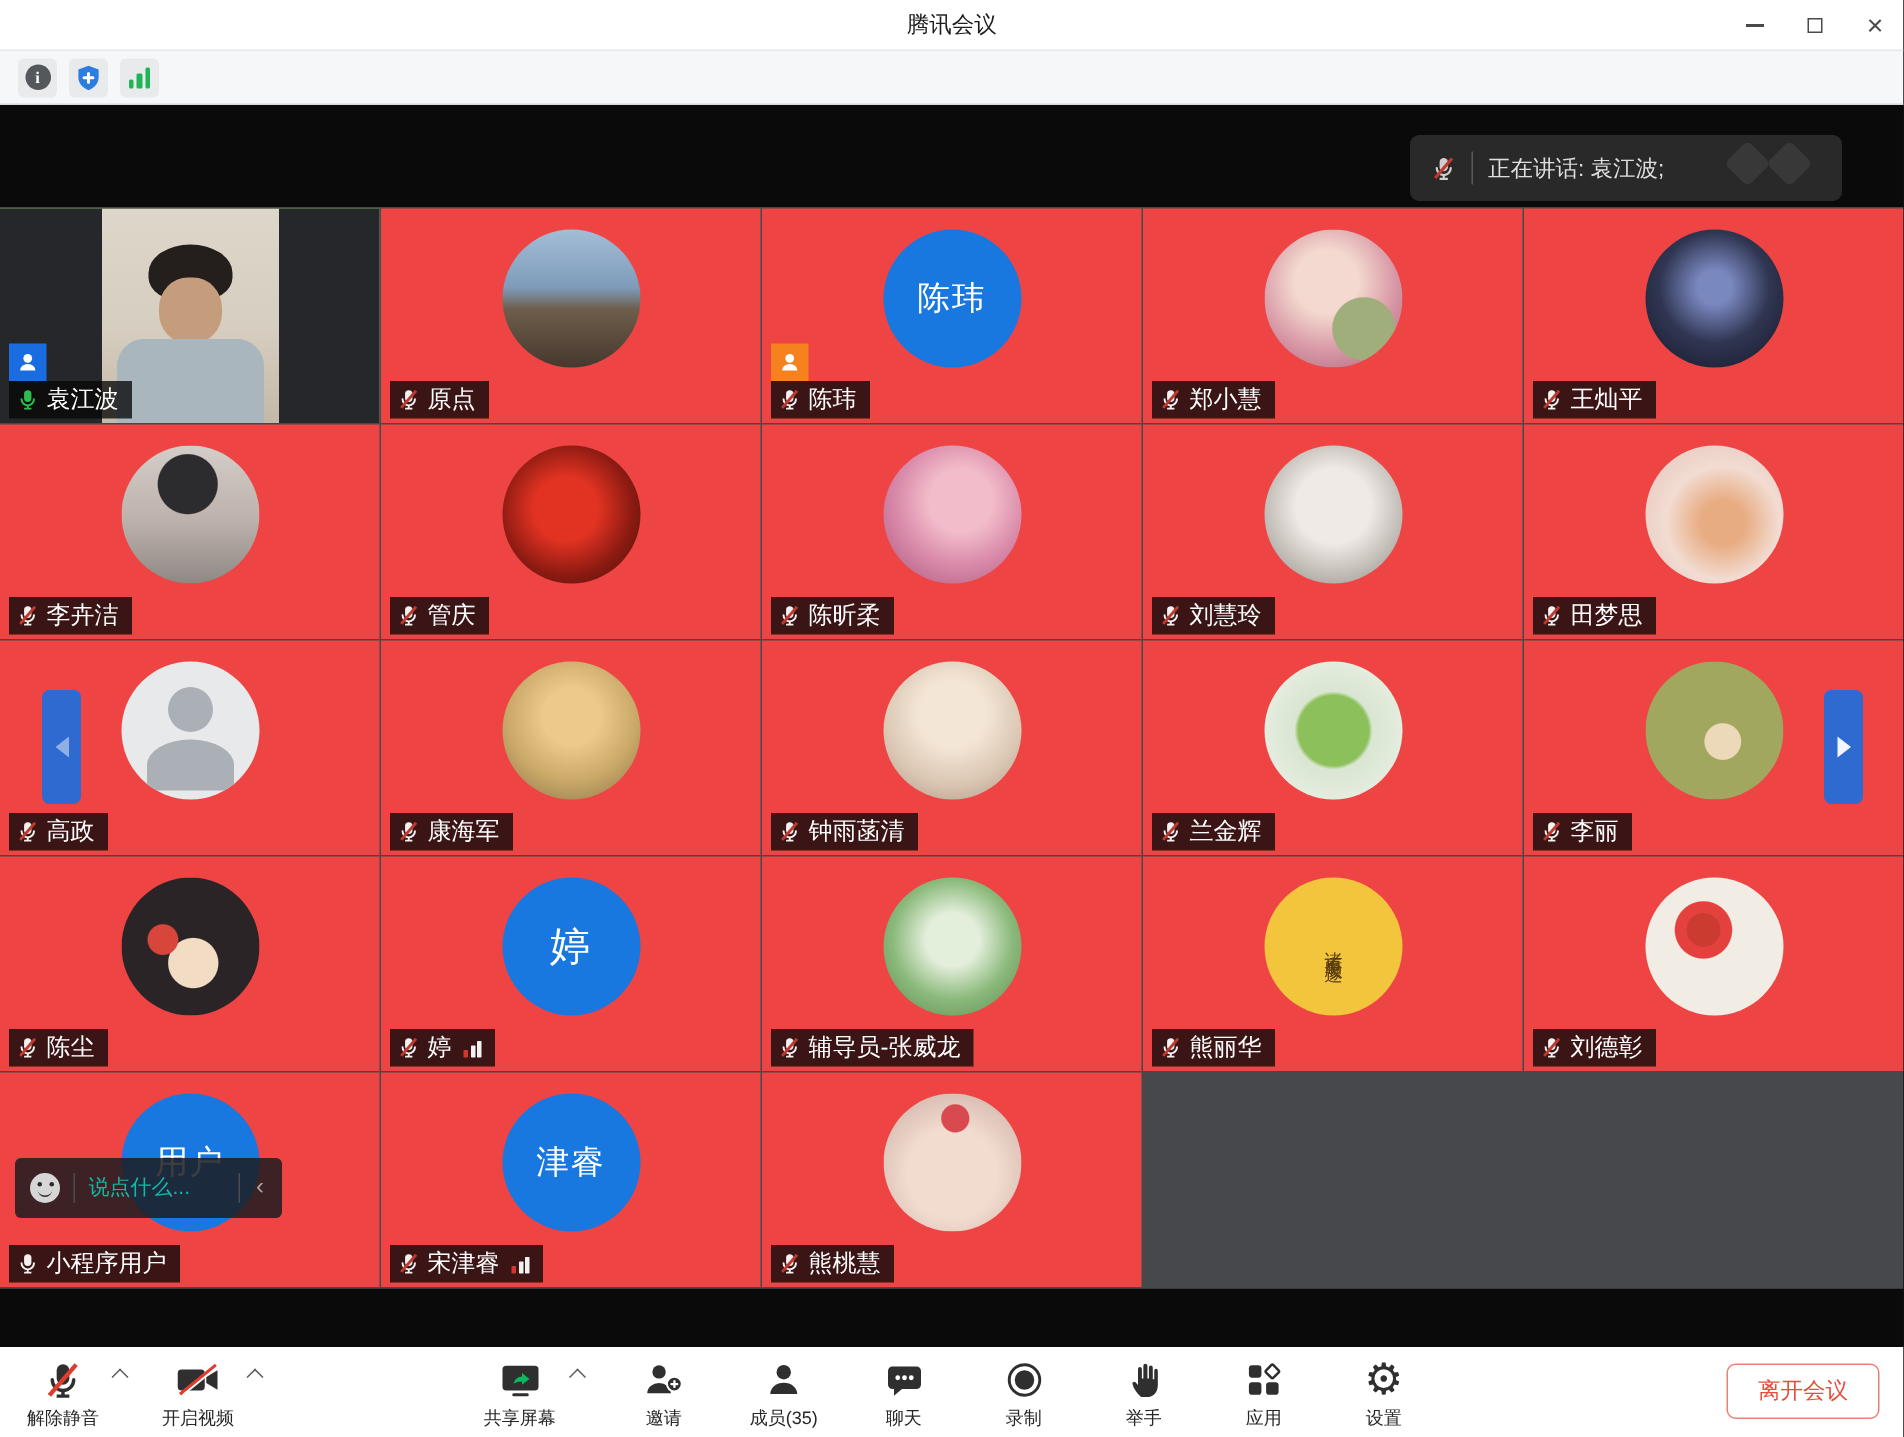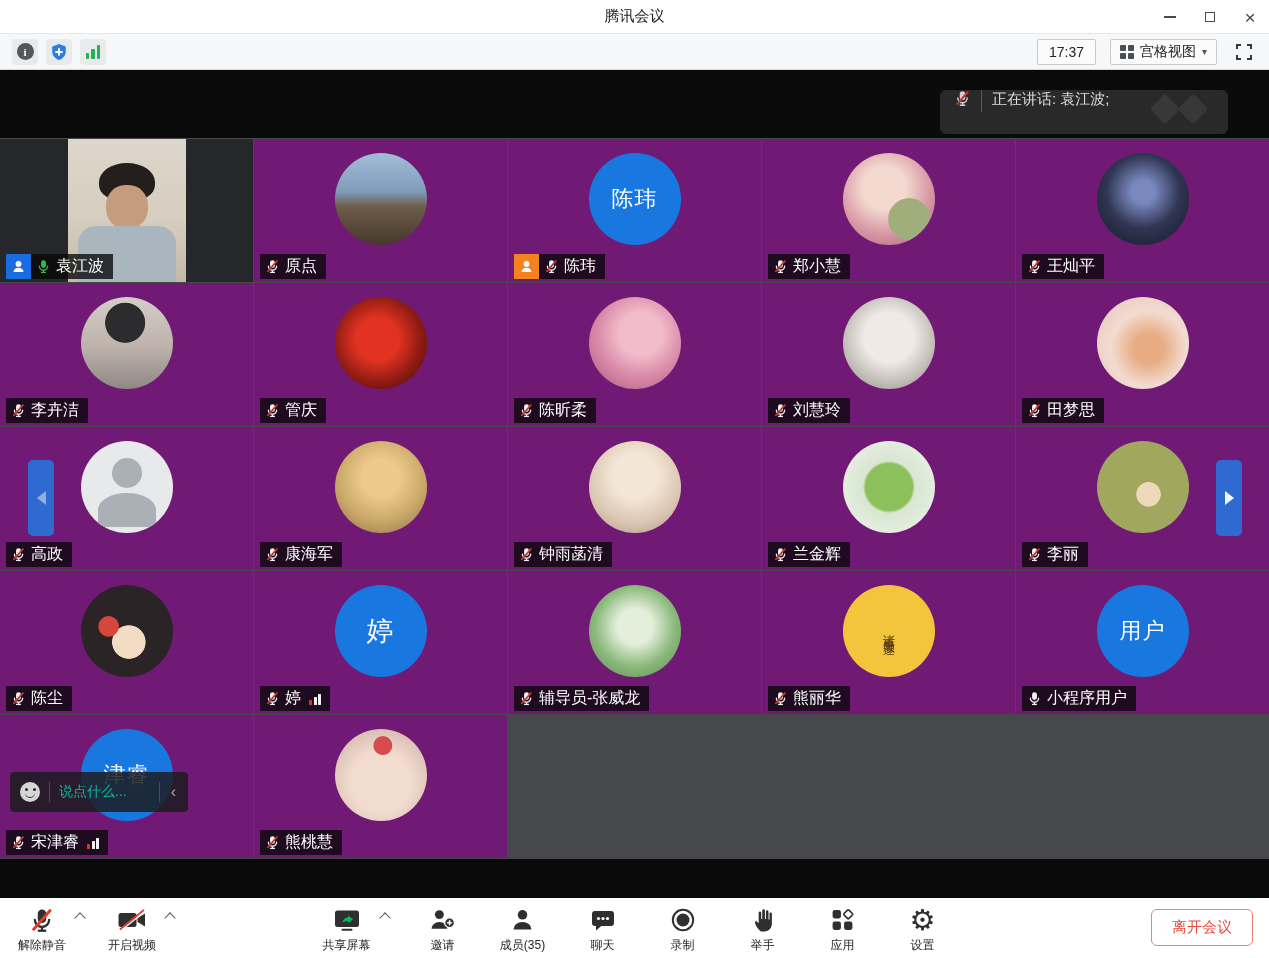--- a/index.html
+++ b/index.html
@@ -35,32 +35,32 @@
     padding:0 9px; display:flex; align-items:center; gap:6px; font-size:14px; color:#222; cursor:pointer; }
   .grid-ico { width:14px; height:14px; display:grid; grid-template-columns:6px 6px; grid-template-rows:6px 6px; gap:2px; }
   .grid-ico i { background:#4a4d52; border-radius:1px; }
   .view-caret { font-size:10px; color:#555; }
   .fs-btn { width:26px; height:26px; display:flex; align-items:center; justify-content:center; cursor:pointer; }
 
   
   .stage { position:relative; height:828px; background:#0a0a0a; }
 
   .speak-banner { position:absolute; top:20px; right:41px; width:288px; height:44px;
-    background:rgba(44,44,46,0.92); border-radius:6px; display:flex; align-items:flex-start;
+    background:rgba(44,44,46,0.92); border-radius:6px; display:flex; align-items:center;
     padding:0 14px; gap:10px; overflow:hidden; }
   .sb-div { width:1px; height:22px; background:#5a5a5c; }
   .sb-text { font-size:15px; color:#dedede; white-space:nowrap; }
   .sb-deco { position:absolute; right:24px; top:8px; display:flex; gap:6px; }
   .sb-deco i { width:22px; height:22px; background:rgba(255,255,255,0.07); border-radius:4px; transform:rotate(45deg); }
 
   
   .grid { position:absolute; top:68px; left:0; width:1269px;
     display:grid; grid-template-columns:repeat(5,1fr); grid-auto-rows:143px; gap:1px;
     background:#47484b; border-top:1px solid #47484b; border-bottom:1px solid #47484b; }
-  .tile { position:relative; background:#701a75; overflow:hidden; cursor:pointer; }
+  .tile { position:relative; background:#ef4444; overflow:hidden; cursor:pointer; }
   .tile.speaking { outline:1px solid #1fa35c; outline-offset:-1px; }
 
   .avatar { position:absolute; left:50%; top:14px; transform:translateX(-50%);
     width:92px; height:92px; border-radius:50%; overflow:hidden; }
   .av-text { background:#1878e0; display:flex; align-items:center; justify-content:center; }
   .av-text span { color:#fff; letter-spacing:1px; }
   .av-default { background:#e8e9ea; }
   .av-default .dp-head { position:absolute; top:17px; left:50%; transform:translateX(-50%);
     width:30px; height:30px; border-radius:50%; background:#aab0b6; }
   .av-default .dp-body { position:absolute; top:52px; left:50%; transform:translateX(-50%);
@@ -72,21 +72,21 @@
   .feed-wrap { position:absolute; inset:0; display:flex; justify-content:center; background:#26272a; }
   .feed { width:118px; height:100%; background:linear-gradient(180deg,#ddd6ca 0%,#d6cec0 55%,#c4b9a8 100%);
     position:relative; overflow:hidden; }
   .p-hair { position:absolute; top:24px; left:50%; transform:translateX(-50%);
     width:56px; height:38px; background:#241f1c; border-radius:50% 50% 42% 42%; }
   .p-face { position:absolute; top:46px; left:50%; transform:translateX(-50%);
     width:42px; height:44px; background:#c59d7d; border-radius:46%; }
   .p-shirt { position:absolute; bottom:0; left:50%; transform:translateX(-50%);
     width:98px; height:56px; background:#aab6bd; border-radius:18px 18px 0 0; }
 
-  .nameplate { position:absolute; left:6px; bottom:3px; display:flex; align-items:stretch; }
+  .nameplate { position:absolute; left:6px; bottom:3px; display:flex; align-items:stretch;flex-direction:column; }
   .badge { width:25px; height:25px; display:flex; align-items:center; justify-content:center; flex:0 0 auto; }
   .b-blue { background:#1a6de0; } .b-orange { background:#f5811f; }
   .np-bar { background:rgba(8,8,8,0.78); display:flex; align-items:center; gap:5px;
     padding:0 9px 0 5px; height:25px; }
   .np-name { color:#fff; font-size:16px; white-space:nowrap; }
   .signal { display:flex; align-items:flex-end; gap:1.5px; height:12px; margin-left:3px; }
   .signal i { display:block; width:3px; border-radius:0.5px; }
   .signal .s1 { height:5px; background:#d0382e; }
   .signal .s2 { height:8px; background:#f2f2f2; }
   .signal .s3 { height:11px; background:#f2f2f2; }
@@ -158,38 +158,20 @@
       </svg>
     </div>
     <div class="sq-btn">
       <span class="sigbars">
           <i class="g1"></i>
           <i class="g2"></i>
           <i class="g3"></i>
         </span>
     </div>
   </div>
-  <div class="tb-right">
-    <div class="time-box">17:37</div>
-    <div class="view-btn">
-      <span class="grid-ico">
-          <i></i>
-          <i></i>
-          <i></i>
-          <i></i>
-        </span>
-      <span>宫格视图</span>
-      <span class="view-caret">▾</span>
-    </div>
-    <div class="fs-btn">
-      <svg width="20" height="20" viewBox="0 0 20 20">
-        <path d="M3 7 V3 H7 M13 3 H17 V7 M17 13 V17 H13 M7 17 H3 V13" fill="none" stroke="#3a3a3a" stroke-width="2"></path>
-      </svg>
-    </div>
-  </div>
 </div>
 
 <div class="stage">
 
   <div class="speak-banner">
     <svg width="17" height="17" viewBox="0 0 16 16">
       <rect x="5.4" y="1.2" width="5.2" height="8.4" rx="2.6" fill="#cfcfcf"></rect>
       <path d="M3.6 7.6a4.4 4.4 0 0 0 8.8 0" fill="none" stroke="#cfcfcf" stroke-width="1.4" stroke-linecap="round"></path>
       <line x1="8" y1="12.2" x2="8" y2="14" stroke="#cfcfcf" stroke-width="1.4"></line>
       <line x1="5.4" y1="14.3" x2="10.6" y2="14.3" stroke="#cfcfcf" stroke-width="1.4"></line>
@@ -514,20 +496,35 @@
               <path d="M3.6 7.6a4.4 4.4 0 0 0 8.8 0" fill="none" stroke="#f2f2f2" stroke-width="1.4" stroke-linecap="round"></path>
               <line x1="8" y1="12.2" x2="8" y2="14" stroke="#f2f2f2" stroke-width="1.4"></line>
               <line x1="5.4" y1="14.3" x2="10.6" y2="14.3" stroke="#f2f2f2" stroke-width="1.4"></line>
               <line x1="2.6" y1="13.8" x2="13.2" y2="1.6" stroke="#c0392f" stroke-width="2"></line>
             </svg>
             <span class="np-name">熊丽华</span>
           </span>
         </div>
       </div>
       <div class="tile">
+        <div class="avatar" style="background:radial-gradient(circle at 42% 38%, #cc3b30 0 14%, rgba(204,59,48,0.3) 15% 24%, #f1ede4 25% 100%)"></div>
+        <div class="nameplate">
+          <span class="np-bar">
+            <svg width="15" height="15" viewBox="0 0 16 16">
+              <rect x="5.4" y="1.2" width="5.2" height="8.4" rx="2.6" fill="#f2f2f2"></rect>
+              <path d="M3.6 7.6a4.4 4.4 0 0 0 8.8 0" fill="none" stroke="#f2f2f2" stroke-width="1.4" stroke-linecap="round"></path>
+              <line x1="8" y1="12.2" x2="8" y2="14" stroke="#f2f2f2" stroke-width="1.4"></line>
+              <line x1="5.4" y1="14.3" x2="10.6" y2="14.3" stroke="#f2f2f2" stroke-width="1.4"></line>
+              <line x1="2.6" y1="13.8" x2="13.2" y2="1.6" stroke="#c0392f" stroke-width="2"></line>
+            </svg>
+            <span class="np-name">刘德彰</span>
+          </span>
+        </div>
+      </div>
+      <div class="tile">
         <div class="avatar av-text">
           <span style="font-size:22px">用户</span>
         </div>
         <div class="nameplate">
           <span class="np-bar">
             <svg width="15" height="15" viewBox="0 0 16 16">
               <rect x="5.4" y="1.2" width="5.2" height="8.4" rx="2.6" fill="#f2f2f2"></rect>
               <path d="M3.6 7.6a4.4 4.4 0 0 0 8.8 0" fill="none" stroke="#f2f2f2" stroke-width="1.4" stroke-linecap="round"></path>
               <line x1="8" y1="12.2" x2="8" y2="14" stroke="#f2f2f2" stroke-width="1.4"></line>
               <line x1="5.4" y1="14.3" x2="10.6" y2="14.3" stroke="#f2f2f2" stroke-width="1.4"></line>

